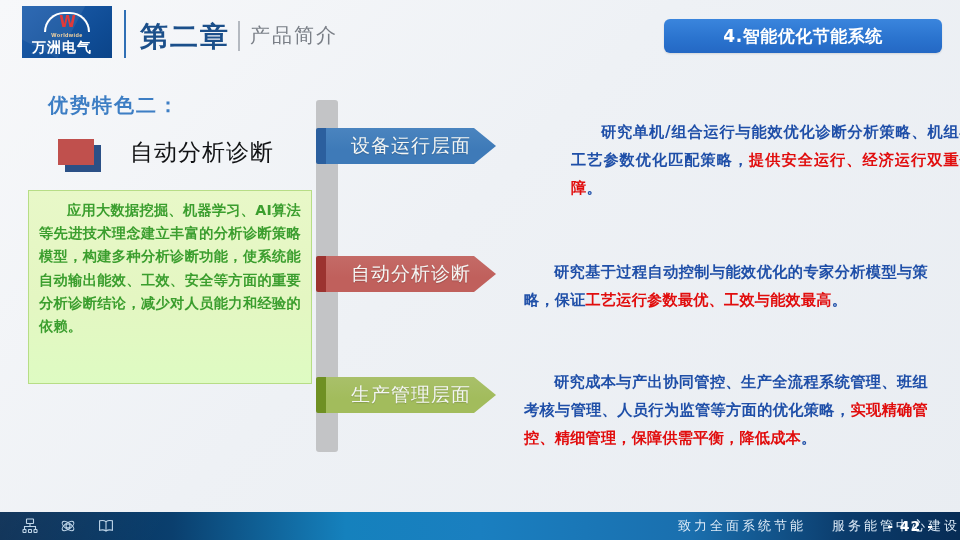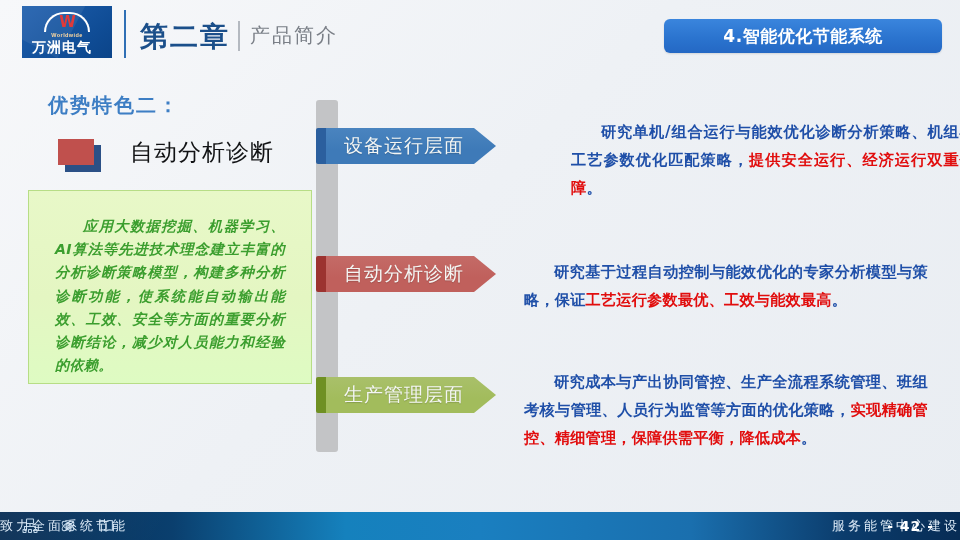--- a/index.html
+++ b/index.html
@@ -103,40 +103,40 @@
     margin-left:20px;
   }
   .green-box{
     position:absolute;left:28px;top:190px;width:284px;height:194px;
     background:linear-gradient(180deg,#e8f8c8 0%,#e4f6c2 55%,#defbc2 100%);
     border:1px solid #b7dd86;
     box-sizing:border-box;
     padding:8px 10px 0 10px;
   }
   .green-box p{
-    margin:16px;font-size:14.2px;line-height:23.2px;font-weight:bold;
+    margin:0;font-size:14.2px;line-height:23.2px;font-weight:bold;
     color:#3b9e2e;text-indent:28px;letter-spacing:.2px;
-    font-family:"DejaVu Sans",sans-serif;text-align:justify;font-style:italic;
+    font-family:"DejaVu Sans",sans-serif;text-align:justify;
   }
 
   
   .rail{
     position:absolute;left:316px;top:100px;width:22px;height:352px;
     background:#c3c4c6;border-radius:3px;
   }
   .rail-seg{position:absolute;left:316px;width:22px;border-radius:2px;}
   .rail-seg.s1{top:128px;height:36px;background:#2b5f9e;}
   .rail-seg.s2{top:256px;height:36px;background:#9c3330;}
   .rail-seg.s3{top:377px;height:36px;background:#6f9023;}
 
   
   .arrow{
     position:absolute;height:36px;width:170px;
     display:flex;align-items:center;
-    box-sizing:border-box;padding-left:18px;
+    box-sizing:border-box;padding-left:25px;
     clip-path:polygon(0 0, 148px 0, 170px 50%, 148px 100%, 0 100%);
   }
   .arrow span{
     font-size:19px;color:#f4f6f4;letter-spacing:1px;font-weight:normal;
     font-family:"DejaVu Sans",sans-serif;
     text-shadow:0 1px 1px rgba(0,0,0,.18);
   }
   .arrow.a1{left:326px;top:128px;background:linear-gradient(180deg,#4a84bf 0%,#3d79b7 50%,#3e7ab8 100%);}
   .arrow.a2{left:326px;top:256px;background:linear-gradient(180deg,#c46b67 0%,#bd5b57 50%,#c0605c 100%);}
   .arrow.a3{left:326px;top:377px;background:linear-gradient(180deg,#a9c06a 0%,#9fba57 50%,#a2bc5c 100%);}
@@ -159,21 +159,21 @@
     background:linear-gradient(90deg,#062b52 0%,#0a3f6e 18%,#1581bd 36%,#1a7fc0 50%,#1a6fae 72%,#0b3c6c 88%,#072c55 100%);
   }
   .footer:before{
     content:"";position:absolute;left:0;top:0;width:230px;height:28px;
     background:linear-gradient(120deg,rgba(255,255,255,.06) 0%,rgba(255,255,255,0) 70%);
   }
   .f-icons{position:absolute;left:22px;top:0;height:28px;display:flex;align-items:center;gap:22px;}
   .f-icons .ic{width:16px;height:16px;opacity:.92;}
   .f-center{
     position:absolute;left:0;top:0;width:960px;height:28px;
-    display:flex;align-items:center;justify-content:space-between;
+    display:flex;align-items:center;justify-content:flex-end;gap:26px;
   }
   .f-center span{
     font-size:13px;color:#dceaf7;letter-spacing:3px;
     font-family:"DejaVu Sans",sans-serif;
   }
   .f-page{
     position:absolute;right:26px;top:0;height:28px;display:flex;align-items:center;
     font-size:14px;color:#ffffff;letter-spacing:1px;font-weight:bold;
     font-family:"DejaVu Sans",sans-serif;
   }

